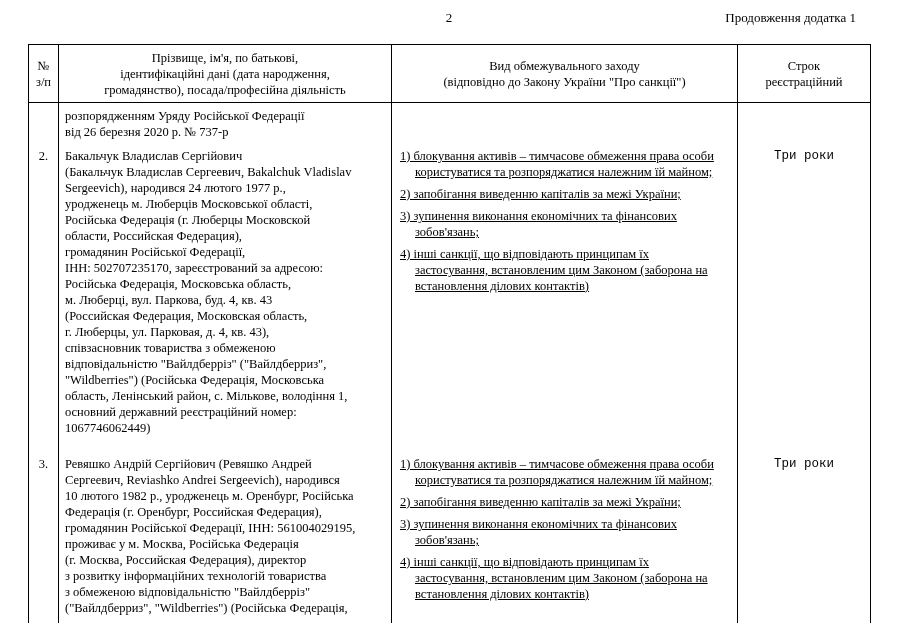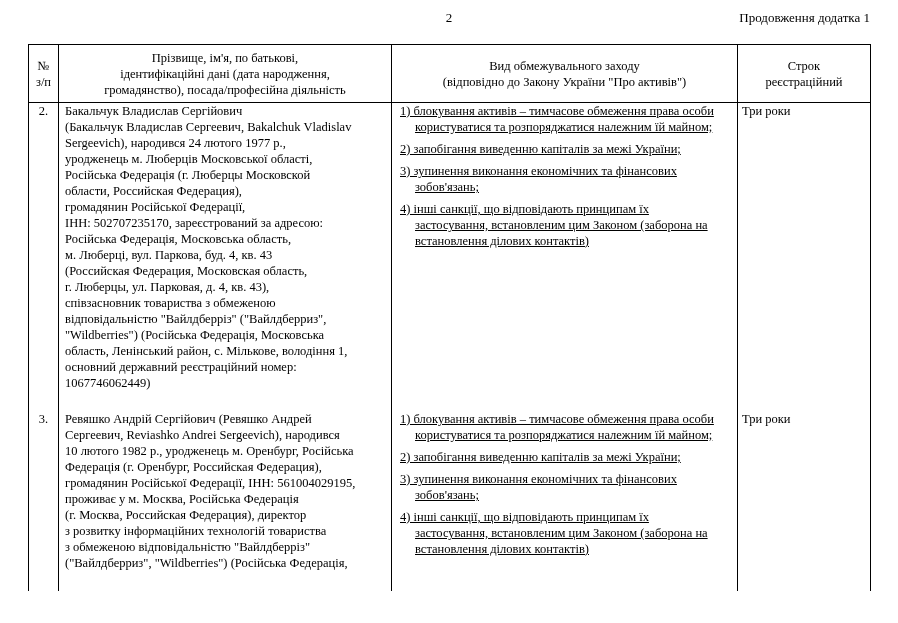--- a/index.html
+++ b/index.html
@@ -14,21 +14,21 @@
     width: 898px; height: 623px;
     padding: 8px 28px 0 28px;
     position: relative;
   }
   .top-line { position: relative; height: 22px; }
   .page-number {
     position: absolute; left: 0; right: 0; top: 2px;
     text-align: center; font-size: 13px;
   }
   .header-right {
-    position: absolute; right: 0; top: 2px;
+    position: absolute; right: 14px; top: 2px;
     font-size: 13px;
   }
   table.doc-table {
     width: 842px;
     border-collapse: collapse;
     table-layout: fixed;
     margin-top: 14px;
   }
   col.c-num { width: 30px; }
   col.c-name { width: 333px; }
@@ -51,21 +51,21 @@
     padding: 4px 2px;
     white-space: pre-line;
   }
   td {
     font-size: 12.5px;
     line-height: 16px;
   }
   td.num { text-align: center; padding: 0 1px 20px 1px; }
   td.name { white-space: pre-line; padding: 0 4px 20px 6px; }
   td.measures { padding: 0 12px 20px 8px; }
-  td.term { text-align: left; padding: 0 4px 20px 4px; }
+  td.term { text-align: center; padding: 0 4px 20px 4px; font-family: Liberation Mono, monospace; }
   tr.cont td.num { padding: 5px 1px 8px 1px; }
   tr.cont td.name { padding: 5px 4px 8px 6px; }
   tr.cont td.measures { padding: 5px 12px 8px 8px; }
   tr.cont td.term { padding: 5px 4px 8px 4px; }
   .measure-item {
     padding-left: 15px;
     text-indent: -15px;
     margin-bottom: 6px;
     text-decoration: underline;
   }
@@ -89,27 +89,34 @@
       <col class="c-term">
     </colgroup>
     <thead>
       <tr>
         <th>№
 з/п</th>
         <th>Прізвище, ім'я, по батькові,
 ідентифікаційні дані (дата народження,
 громадянство), посада/професійна діяльність</th>
         <th>Вид обмежувального заходу
-(відповідно до Закону України "Про активів")</th>
+(відповідно до Закону України "Про санкції")</th>
         <th>Строк
 реєстраційний</th>
       </tr>
     </thead>
     <tbody>
 
+      <tr class="cont">
+        <td class="num"></td>
+        <td class="name">розпорядженням Уряду Російської Федерації
+від 26 березня 2020 р. № 737-р</td>
+        <td class="measures"></td>
+        <td class="term"></td>
+      </tr>
 
       <tr>
         <td class="num">2.</td>
         <td class="name">Бакальчук Владислав Сергійович
 (Бакальчук Владислав Сергеевич, Bakalchuk Vladislav
 Sergeevich), народився 24 лютого 1977 р.,
 уродженець м. Люберців Московської області,
 Російська Федерація (г. Люберцы Московской
 области, Российская Федерация),
 громадянин Російської Федерації,

